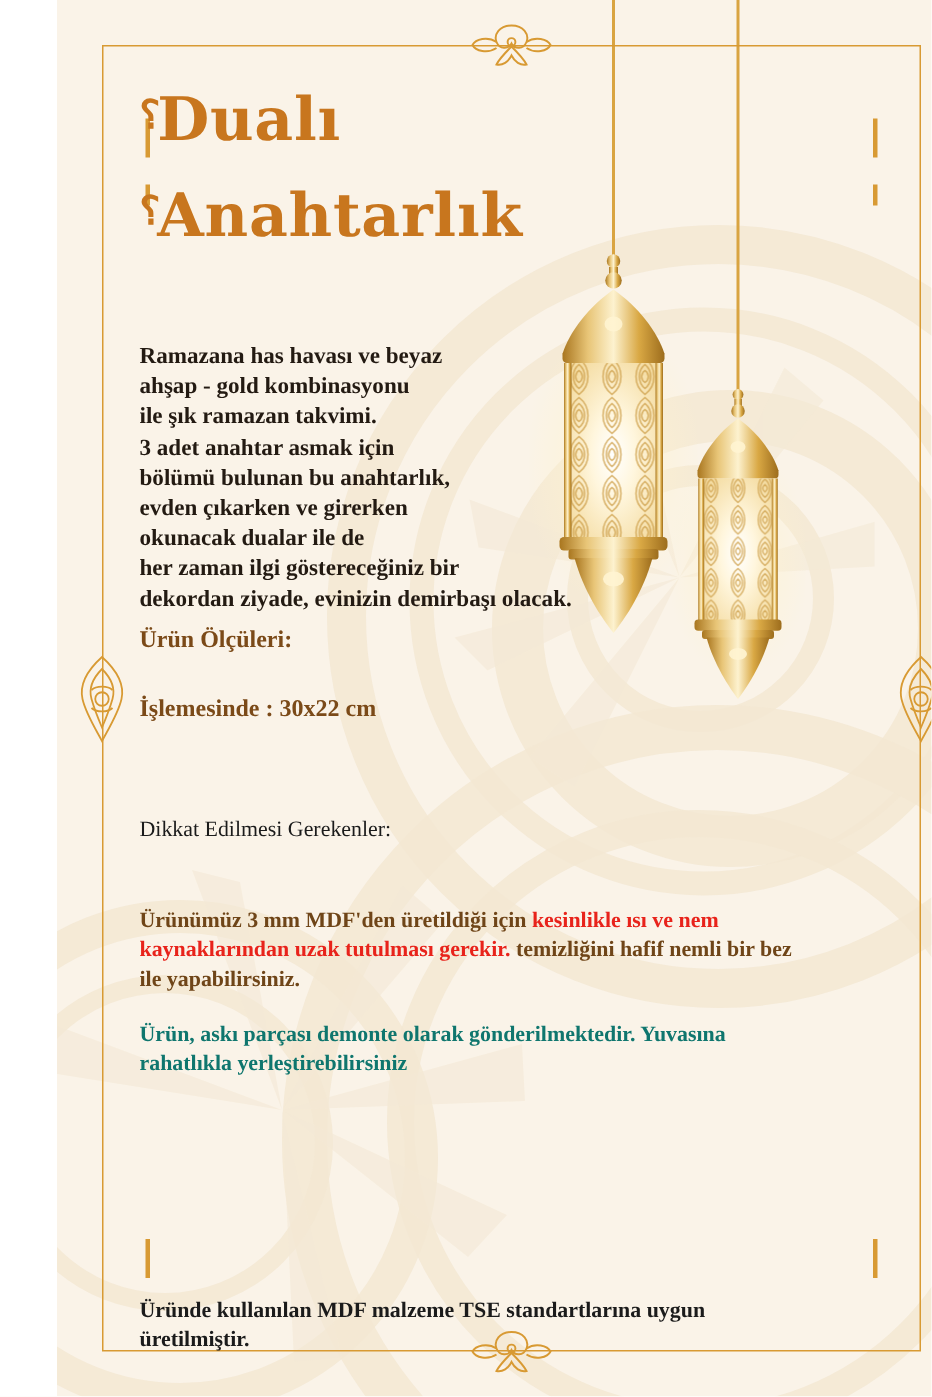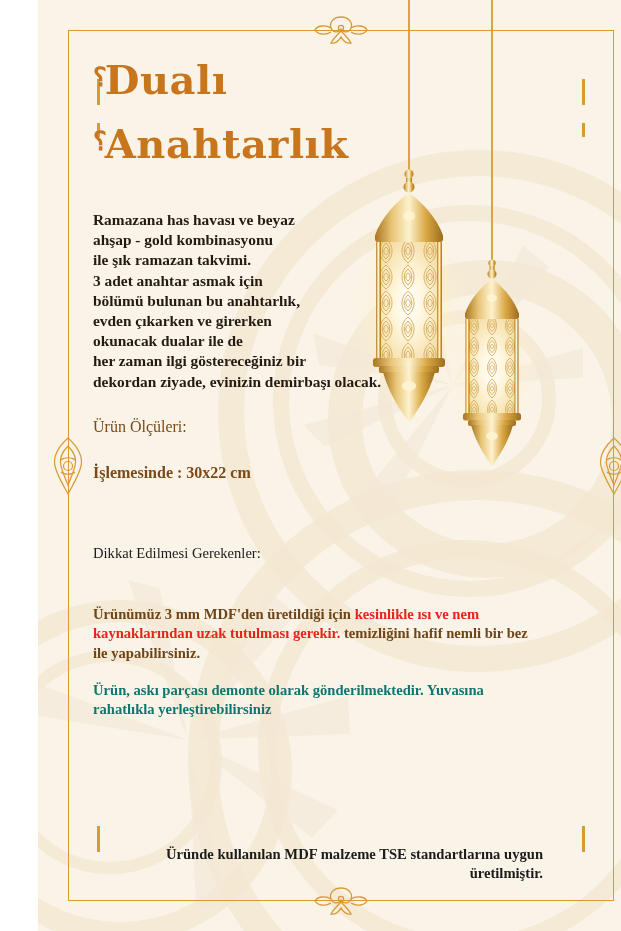--- a/index.html
+++ b/index.html
@@ -48,37 +48,37 @@
   
   .content{position:absolute;left:0;top:0;width:545px;height:931px;}
 
   .title{position:absolute;left:55px;color:#c8761e;
          font-family:"DejaVu Serif",serif;font-weight:700;
          letter-spacing:.5px;line-height:1;}
   .title1{top:60px;font-size:40px;}
   .title2{top:124px;font-size:40px;}
   .title .dia{font-size:26px;vertical-align:8px;margin-right:-2px;}
 
-  .desc{position:absolute;left:55px;top:210px;width:420px;
+  .desc{position:absolute;left:55px;top:228px;width:420px;
         font-size:15.4px;font-weight:700;line-height:20.2px;color:#231a12;}
 
-  .dims-h{position:absolute;left:55px;top:418px;font-size:16px;font-weight:400;color:#7b4a18;}
+  .dims-h{position:absolute;left:55px;top:418px;font-size:16px;font-weight:700;color:#7b4a18;}
   .dims-v{position:absolute;left:55px;top:464px;font-size:16px;font-weight:700;color:#7b4a18;}
 
   .warn-h{position:absolute;left:55px;top:545px;font-size:14.6px;font-weight:400;color:#1b1b1b;}
 
   .wblock{position:absolute;left:55px;width:450px;font-size:14.6px;
           font-weight:700;line-height:19.4px;margin-top:25px;}
   .wb-dark{color:#1b1b1b;}
   .wb-brown{color:#6f4518;}
 
   .w1{top:580px;}
   .w2{top:656px;}
   .w3{top:714px;}
-  .w4{top:820px;text-align:right;}
+  .w4{top:840px;}
   .w5{top:850px;}
 </style>
 </head>
 <body>
 
 <div class="page">
   <div class="card">
 
     <div>
       <div class="mandala m1"></div>

